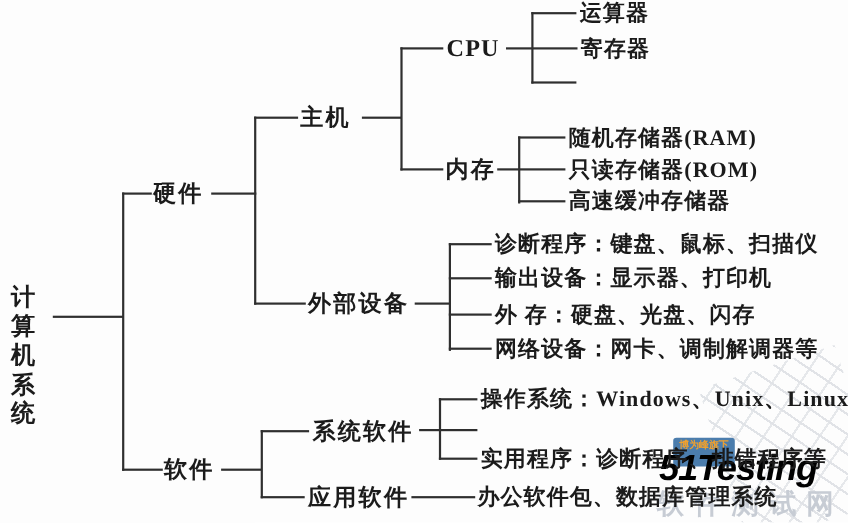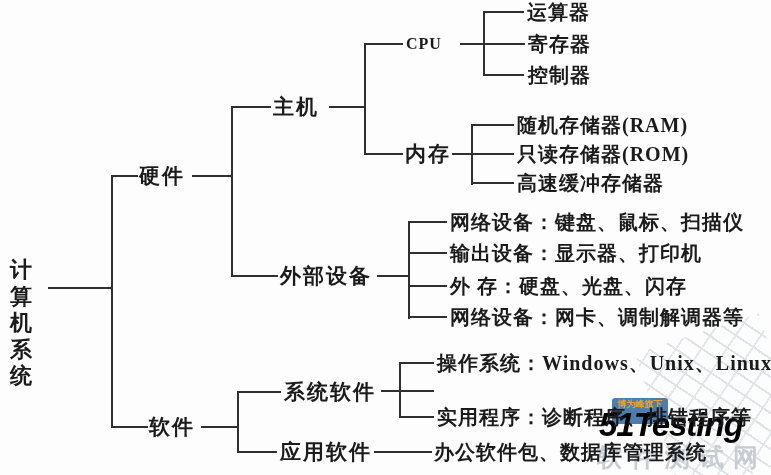--- a/index.html
+++ b/index.html
@@ -14,21 +14,21 @@
   
   .txt{
     position:absolute;
     white-space:nowrap;
     font-weight:700;
     transform:translateY(-50%);
     z-index:2;
   }
   .leaf{font-size:20px;letter-spacing:1px;}
   .node{font-size:21px;letter-spacing:2px;}
-  .latin{font-size:16px;letter-spacing:1px;}
+  .latin{font-size:22px;letter-spacing:1px;}
   .root{
     position:absolute;
     left:10px;top:221px;width:30px;
     font-size:22px;line-height:26.5px;
     font-weight:700;
     word-break:break-all;
     z-index:2;
     margin-top:36px;
   }
   
@@ -85,27 +85,26 @@
   <div class="txt node" style="left:273px;top:107px;">主机</div>
   <div class="txt node" style="left:280px;top:276px;">外部设备</div>
   <div class="txt node" style="left:284px;top:392px;">系统软件</div>
   <div class="txt node" style="left:280px;top:452px;">应用软件</div>
 
   <div class="txt latin" style="left:406px;top:44px;">CPU</div>
   <div class="txt node" style="left:405px;top:154px;">内存</div>
 
   <div class="txt leaf" style="left:527px;top:12px;">运算器</div>
   <div class="txt leaf" style="left:528px;top:44px;">寄存器</div>
-  <div class="txt leaf" style="left:528px;top:75px;">控制器</div>
 
   <div class="txt leaf" style="left:517px;top:125px;">随机存储器(RAM)</div>
   <div class="txt leaf" style="left:517px;top:154px;">只读存储器(ROM)</div>
   <div class="txt leaf" style="left:517px;top:183px;">高速缓冲存储器</div>
 
-  <div class="txt leaf" style="left:450px;top:222px;">网络设备：键盘、鼠标、扫描仪</div>
+  <div class="txt leaf" style="left:450px;top:222px;">诊断程序：键盘、鼠标、扫描仪</div>
   <div class="txt leaf" style="left:450px;top:253px;">输出设备：显示器、打印机</div>
   <div class="txt leaf" style="left:450px;top:286px;">外 存：硬盘、光盘、闪存</div>
   <div class="txt leaf" style="left:450px;top:317px;text-align:right;">网络设备：网卡、调制解调器等</div>
 
   <div class="txt leaf" style="left:437px;top:363px;">操作系统：Windows、Unix、Linux</div>
   <div class="txt leaf" style="left:437px;top:417px;">实用程序：诊断程序、排错程序等</div>
 
   <div class="txt leaf" style="left:434px;top:452px;">办公软件包、数据库管理系统</div>
 
   <div class="hl" style="left:48px;top:287px;width:64px;"></div>

